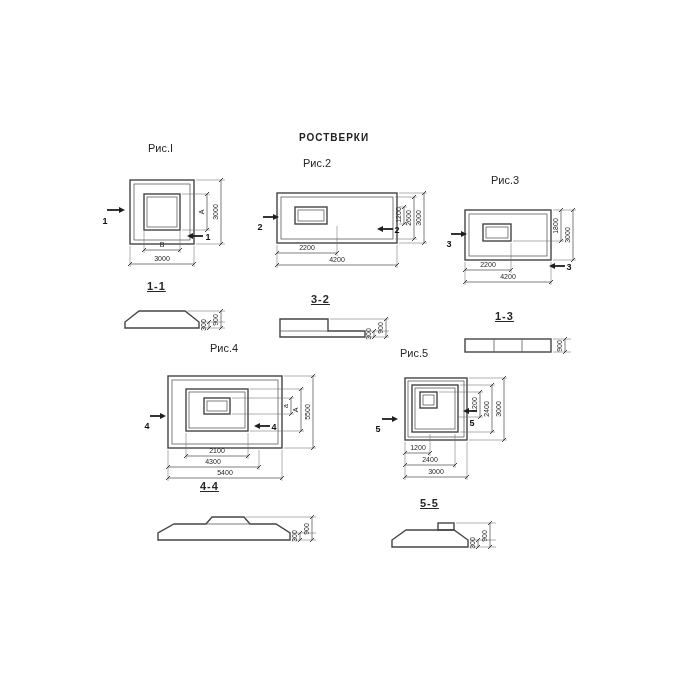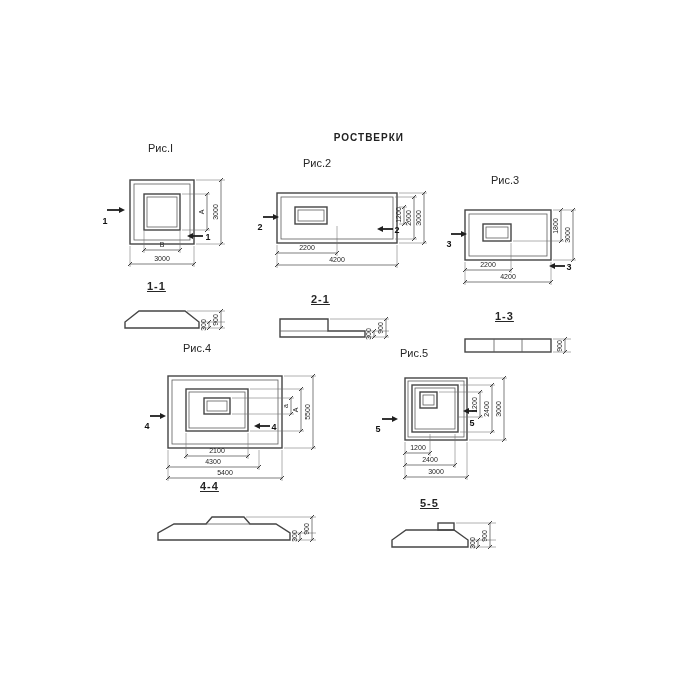--- a/index.html
+++ b/index.html
@@ -1,18 +1,18 @@
 <!DOCTYPE html>
 <html><head>
 <meta charset="utf-8">
 <style>
   html,body{margin:0;padding:0;background:#ffffff;}
   #page{position:relative;width:700px;height:700px;background:#ffffff;overflow:hidden;
         font-family:"Liberation Sans",sans-serif;color:#222;}
-  #main-title{position:absolute;left:264px;top:132px;width:140px;text-align:right;
+  #main-title{position:absolute;left:264px;top:132px;width:140px;text-align:center;
         font-size:10px;font-weight:bold;letter-spacing:1px;color:#222;}
   .fig{position:absolute;}
   .cap{position:absolute;font-size:11px;color:#262626;}
   .sec-label{position:absolute;font-size:11px;font-weight:bold;letter-spacing:1px;
         text-decoration:underline;color:#262626;}
   .fig svg{position:absolute;overflow:visible;}
   .o{fill:none;stroke:#454545;stroke-width:1.4;}
   .i{fill:none;stroke:#5c5c5c;stroke-width:0.8;}
   .ext{stroke:#6e6e6e;stroke-width:0.55;}
   .dim{stroke:#474747;stroke-width:0.7;}
@@ -137,21 +137,21 @@
         </g>
       <g>
         <line class="flag" x1="8" y1="48" x2="18" y2="48"></line>
         <polygon class="tri" points="18,45 24,48 18,51"></polygon>
         <text class="mk" x="5" y="61">2</text>
         <line class="flag" x1="128" y1="60" x2="138" y2="60"></line>
         <polygon class="tri" points="128,57 122,60 128,63"></polygon>
         <text class="mk" x="142" y="64">2</text>
       </g>
     </svg>
-    <div class="sec-label" style="left:56px;top:138px">2-1</div>
+    <div class="sec-label" style="left:56px;top:138px">3-2</div>
     <svg style="left:0;top:152px" width="175" height="40" viewBox="0 0 175 40">
       <g>
         <polygon class="o" points="25,12 73,12 73,24 110,24 110,30 25,30"></polygon>
         <line class="i" x1="25" y1="24" x2="73" y2="24"></line>
       </g>
       <g>
         <line class="ext" x1="75" y1="12" x2="134" y2="12"></line>
         <line class="ext" x1="112" y1="24" x2="134" y2="24"></line>
         <line class="ext" x1="112" y1="30" x2="134" y2="30"></line>
         <line class="dim" x1="119" y1="24" x2="119" y2="30"></line>
@@ -220,21 +220,21 @@
         <line class="ext" x1="108" y1="28" x2="126" y2="28"></line>
         <line class="dim" x1="120" y1="15" x2="120" y2="28"></line>
         <text class="dt" transform="rotate(-90 117 22)" x="117" y="22">900</text>
       <line x1="118" y1="17" x2="122" y2="13" class="tick"></line>
           <line x1="118" y1="30" x2="122" y2="26" class="tick"></line>
         </g>
     </svg>
   </div>
 
   <div class="fig" style="left:140px;top:340px;width:190px;height:215px">
-    <div class="cap" style="left:43px;top:2px">Рис.4</div>
+    <div class="cap" style="left:70px;top:2px">Рис.4</div>
     <svg style="left:0;top:16px" width="185" height="138" viewBox="0 0 185 138">
       <g>
         <rect class="o" x="28" y="20" width="114" height="72"></rect>
         <rect class="i" x="32" y="24" width="106" height="64"></rect>
         <rect class="o" x="46" y="33" width="62" height="42"></rect>
         <rect class="i" x="49" y="36" width="56" height="36"></rect>
         <rect class="o" x="64" y="42" width="26" height="16"></rect>
         <rect class="i" x="67" y="45" width="20" height="10"></rect>
       </g>
       <g>

